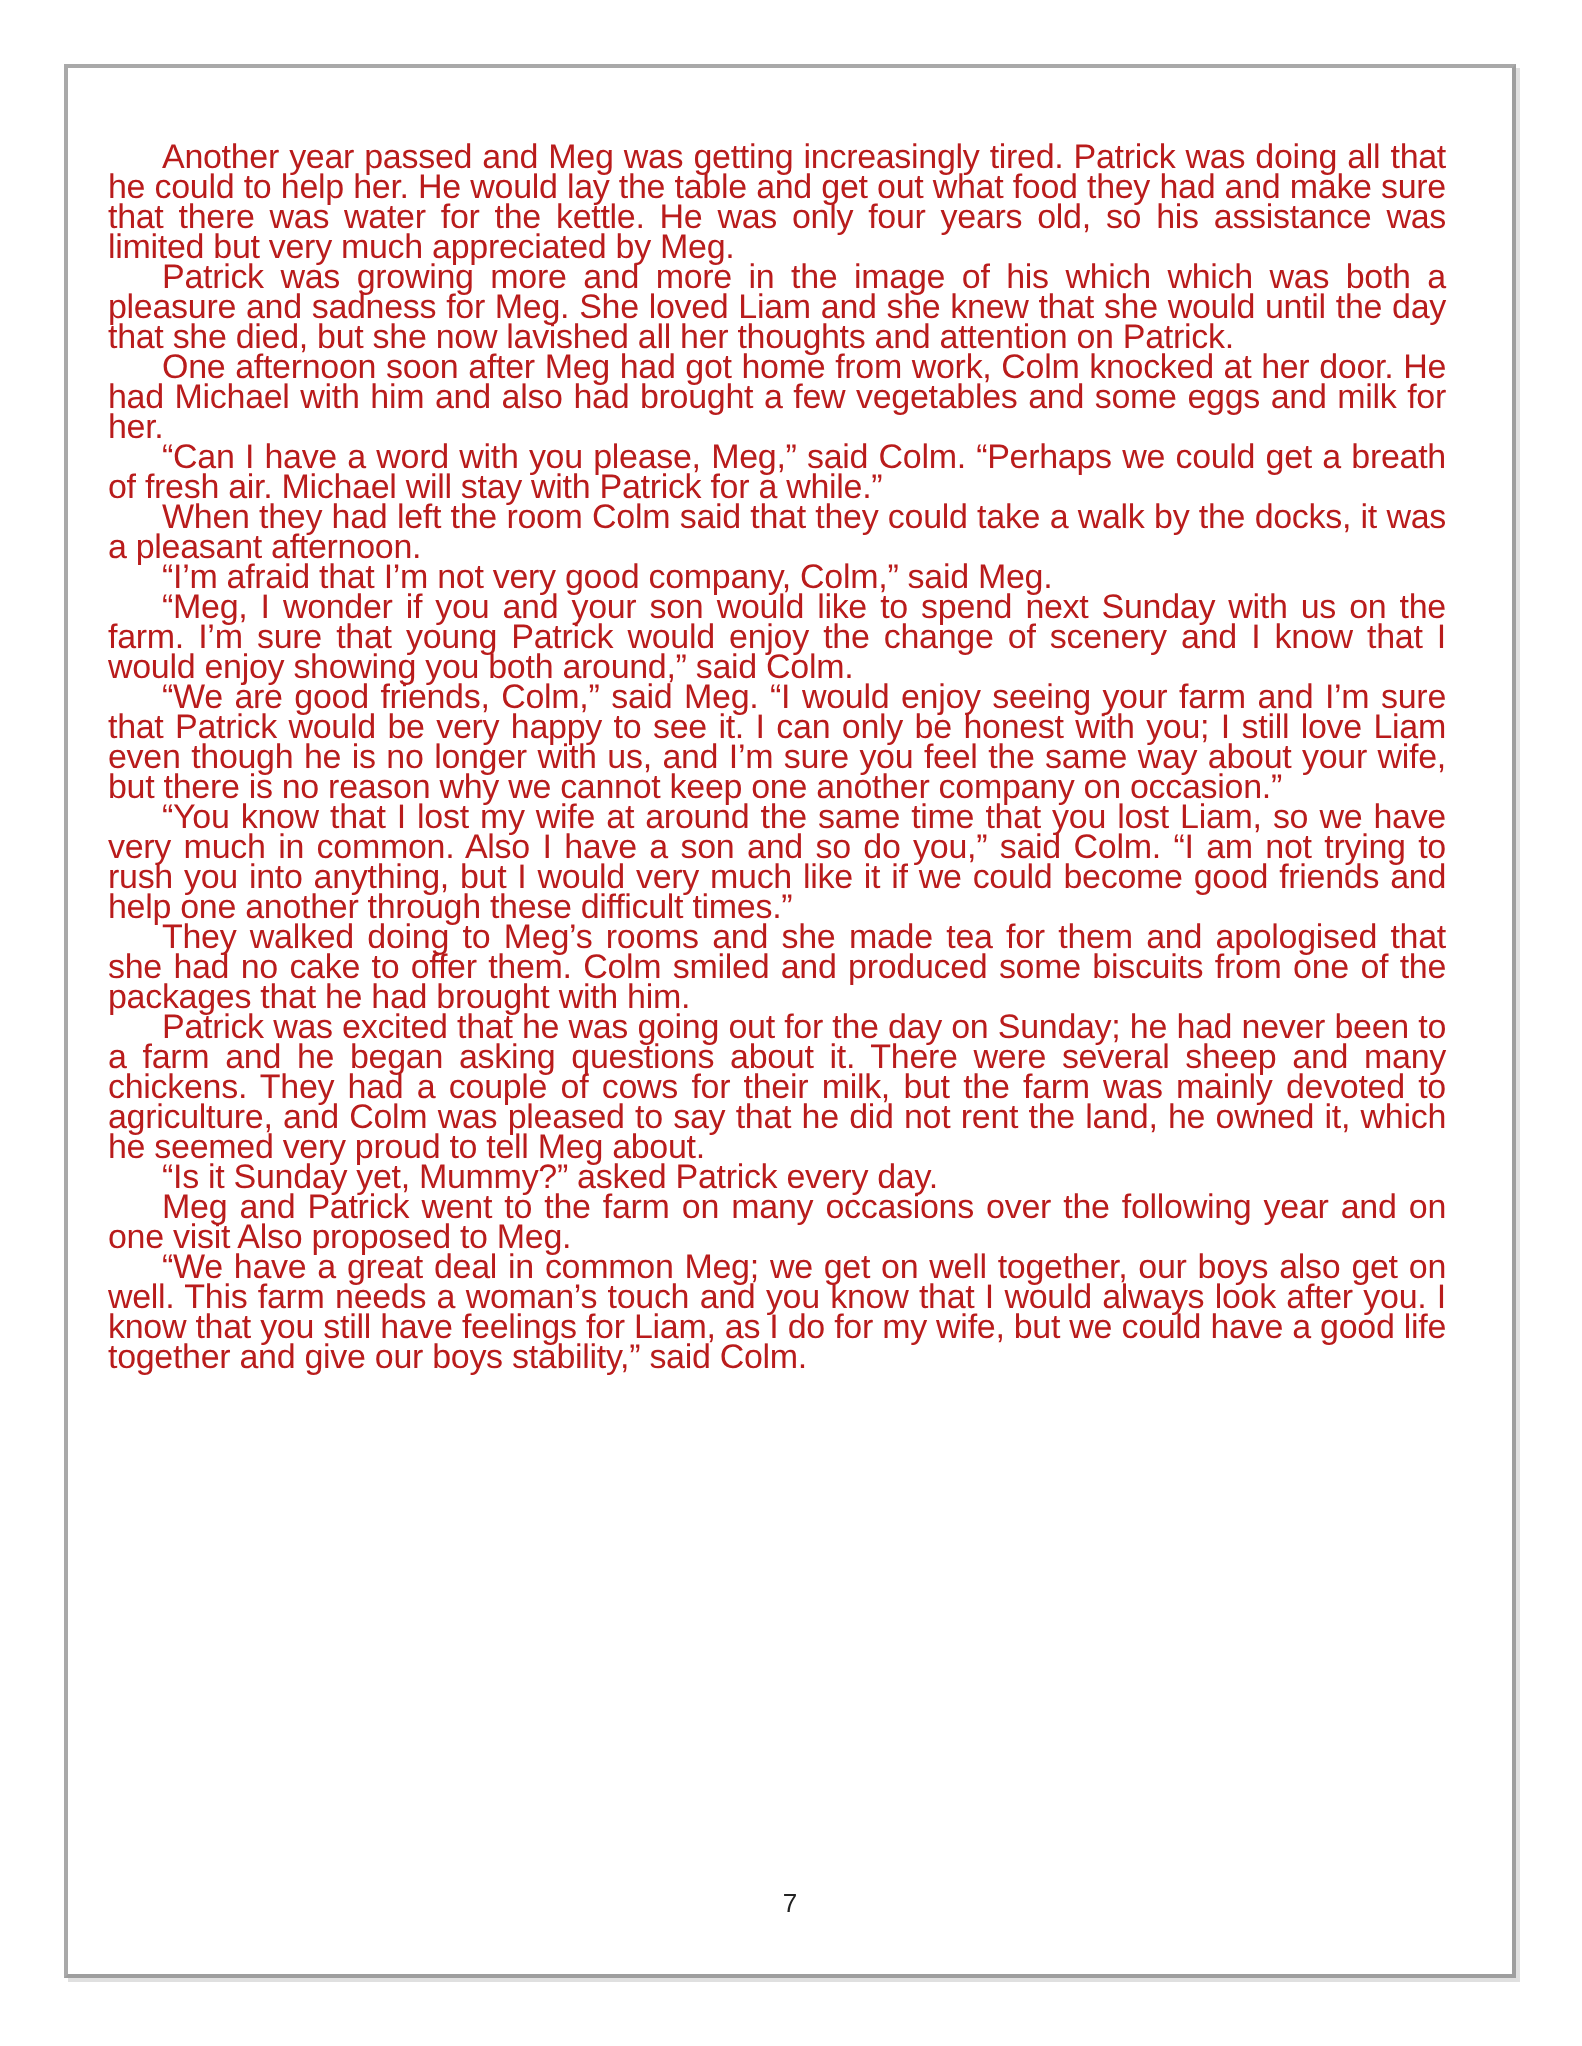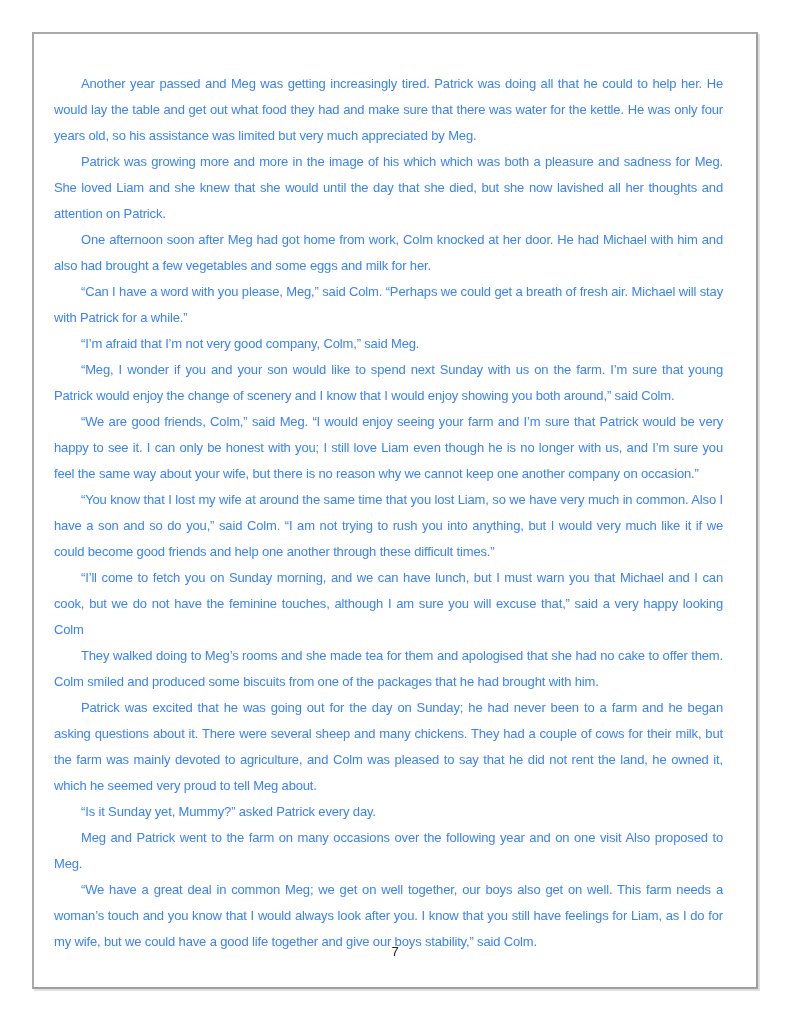--- a/index.html
+++ b/index.html
@@ -21,23 +21,23 @@
     border-right-color: #9e9e9e;
     border-bottom-color: #9e9e9e;
     box-shadow: 2px 2px 0 rgba(0,0,0,0.12);
     box-sizing: content-box;
   }
   .text-content {
     position: absolute;
     left: 20px;
     right: 33px;
     top: 37px;
-    color: #3b82f6;
-    font-size: 13px;
-    line-height: 26px;
+    color: #b91c1c;
+    font-size: 17px;
+    line-height: 15px;
     letter-spacing: -0.15px;
   }
   .para {
     margin: 0;
     text-align: justify;
     text-indent: 27px;
   }
   .page-number {
     position: absolute;
     left: 0;
@@ -51,25 +51,25 @@
 </style>
 </head>
 <body>
 
 <div class="page-frame">
   <div class="text-content">
     <p class="para">Another year passed and Meg was getting increasingly tired. Patrick was doing all that he could to help her. He would lay the table and get out what food they had and make sure that there was water for the kettle. He was only four years old, so his assistance was limited but very much appreciated by Meg.</p>
     <p class="para">Patrick was growing more and more in the image of his which which was both a pleasure and sadness for Meg. She loved Liam and she knew that she would until the day that she died, but she now lavished all her thoughts and attention on Patrick.</p>
     <p class="para">One afternoon soon after Meg had got home from work, Colm knocked at her door. He had Michael with him and also had brought a few vegetables and some eggs and milk for her.</p>
     <p class="para">“Can I have a word with you please, Meg,” said Colm. “Perhaps we could get a breath of fresh air. Michael will stay with Patrick for a while.”</p>
+    <p class="para">When they had left the room Colm said that they could take a walk by the docks, it was a pleasant afternoon.</p>
     <p class="para">“I’m afraid that I’m not very good company, Colm,” said Meg.</p>
     <p class="para">“Meg, I wonder if you and your son would like to spend next Sunday with us on the farm. I’m sure that young Patrick would enjoy the change of scenery and I know that I would enjoy showing you both around,” said Colm.</p>
     <p class="para">“We are good friends, Colm,” said Meg. “I would enjoy seeing your farm and I’m sure that Patrick would be very happy to see it. I can only be honest with you; I still love Liam even though he is no longer with us, and I’m sure you feel the same way about your wife, but there is no reason why we cannot keep one another company on occasion.”</p>
     <p class="para">“You know that I lost my wife at around the same time that you lost Liam, so we have very much in common. Also I have a son and so do you,” said Colm. “I am not trying to rush you into anything, but I would very much like it if we could become good friends and help one another through these difficult times.”</p>
-    <p class="para">“I’ll come to fetch you on Sunday morning, and we can have lunch, but I must warn you that Michael and I can cook, but we do not have the feminine touches, although I am sure you will excuse that,” said a very happy looking Colm</p>
     <p class="para">They walked doing to Meg’s rooms and she made tea for them and apologised that she had no cake to offer them. Colm smiled and produced some biscuits from one of the packages that he had brought with him.</p>
     <p class="para">Patrick was excited that he was going out for the day on Sunday; he had never been to a farm and he began asking questions about it. There were several sheep and many chickens. They had a couple of cows for their milk, but the farm was mainly devoted to agriculture, and Colm was pleased to say that he did not rent the land, he owned it, which he seemed very proud to tell Meg about.</p>
     <p class="para">“Is it Sunday yet, Mummy?” asked Patrick every day.</p>
     <p class="para">Meg and Patrick went to the farm on many occasions over the following year and on one visit Also proposed to Meg.</p>
     <p class="para">“We have a great deal in common Meg; we get on well together, our boys also get on well. This farm needs a woman’s touch and you know that I would always look after you. I know that you still have feelings for Liam, as I do for my wife, but we could have a good life together and give our boys stability,” said Colm.</p>
   </div>
   <div class="page-number">7</div>
 </div>
 
 </body></html>

